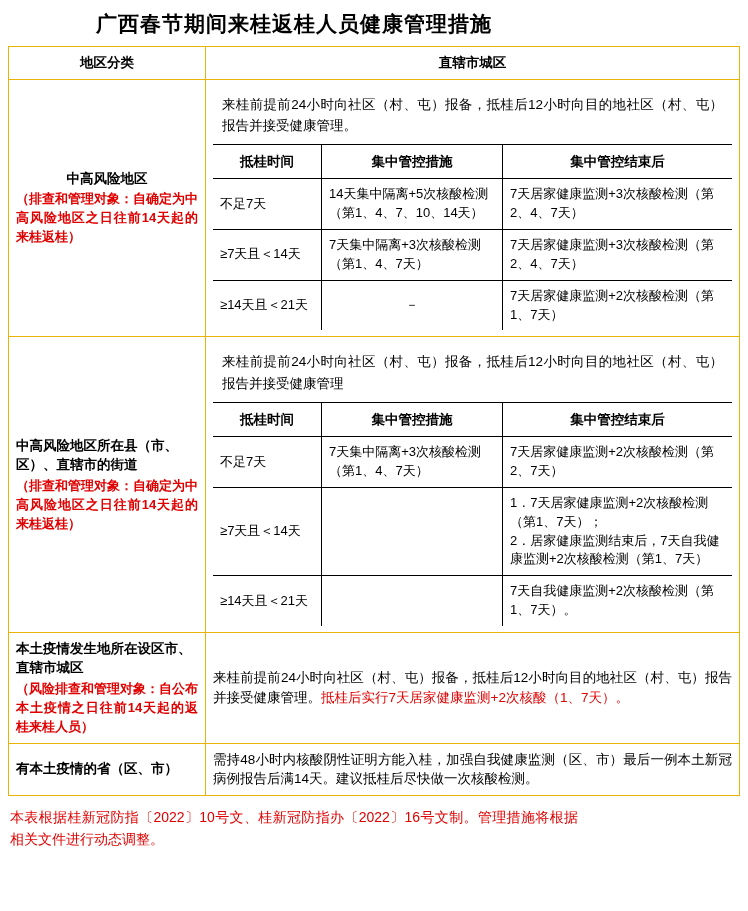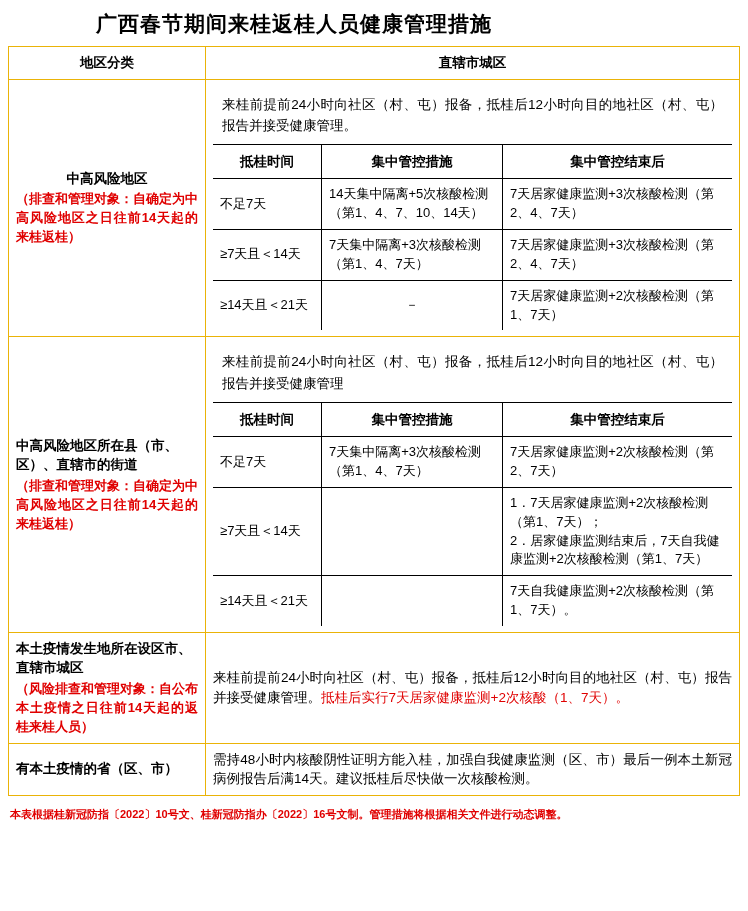--- a/index.html
+++ b/index.html
@@ -107,22 +107,22 @@
   .center { text-align: center; }
   .plain-cell {
     font-size: 13.5px;
     line-height: 1.65;
     padding: 10px 9px;
     text-align: justify;
     margin-left: 42px;
   }
   .footer {
     margin-top: 10px;
-    font-size: 11px;
-    font-weight: bold;
+    font-size: 14px;
+    font-weight: normal;
     color: #e00000;
     line-height: 1.6;
     padding: 0 2px;
     text-align: justify;
   }
 </style>
 </head>
 <body>
 
 <div class="page">

